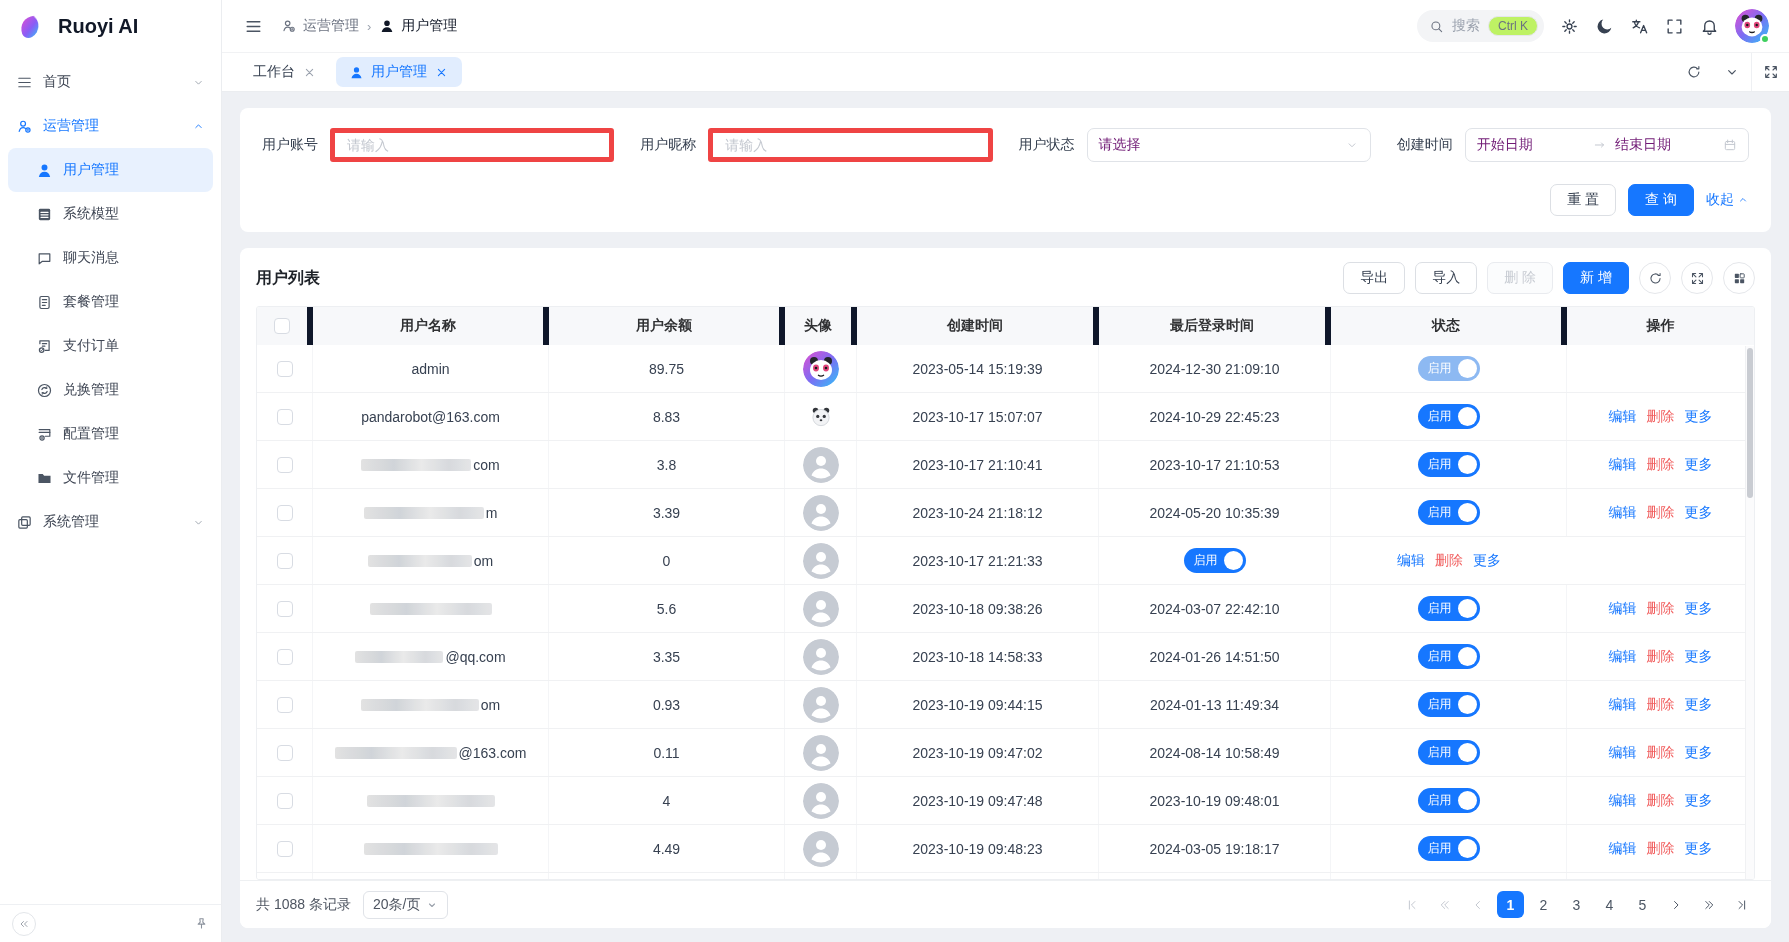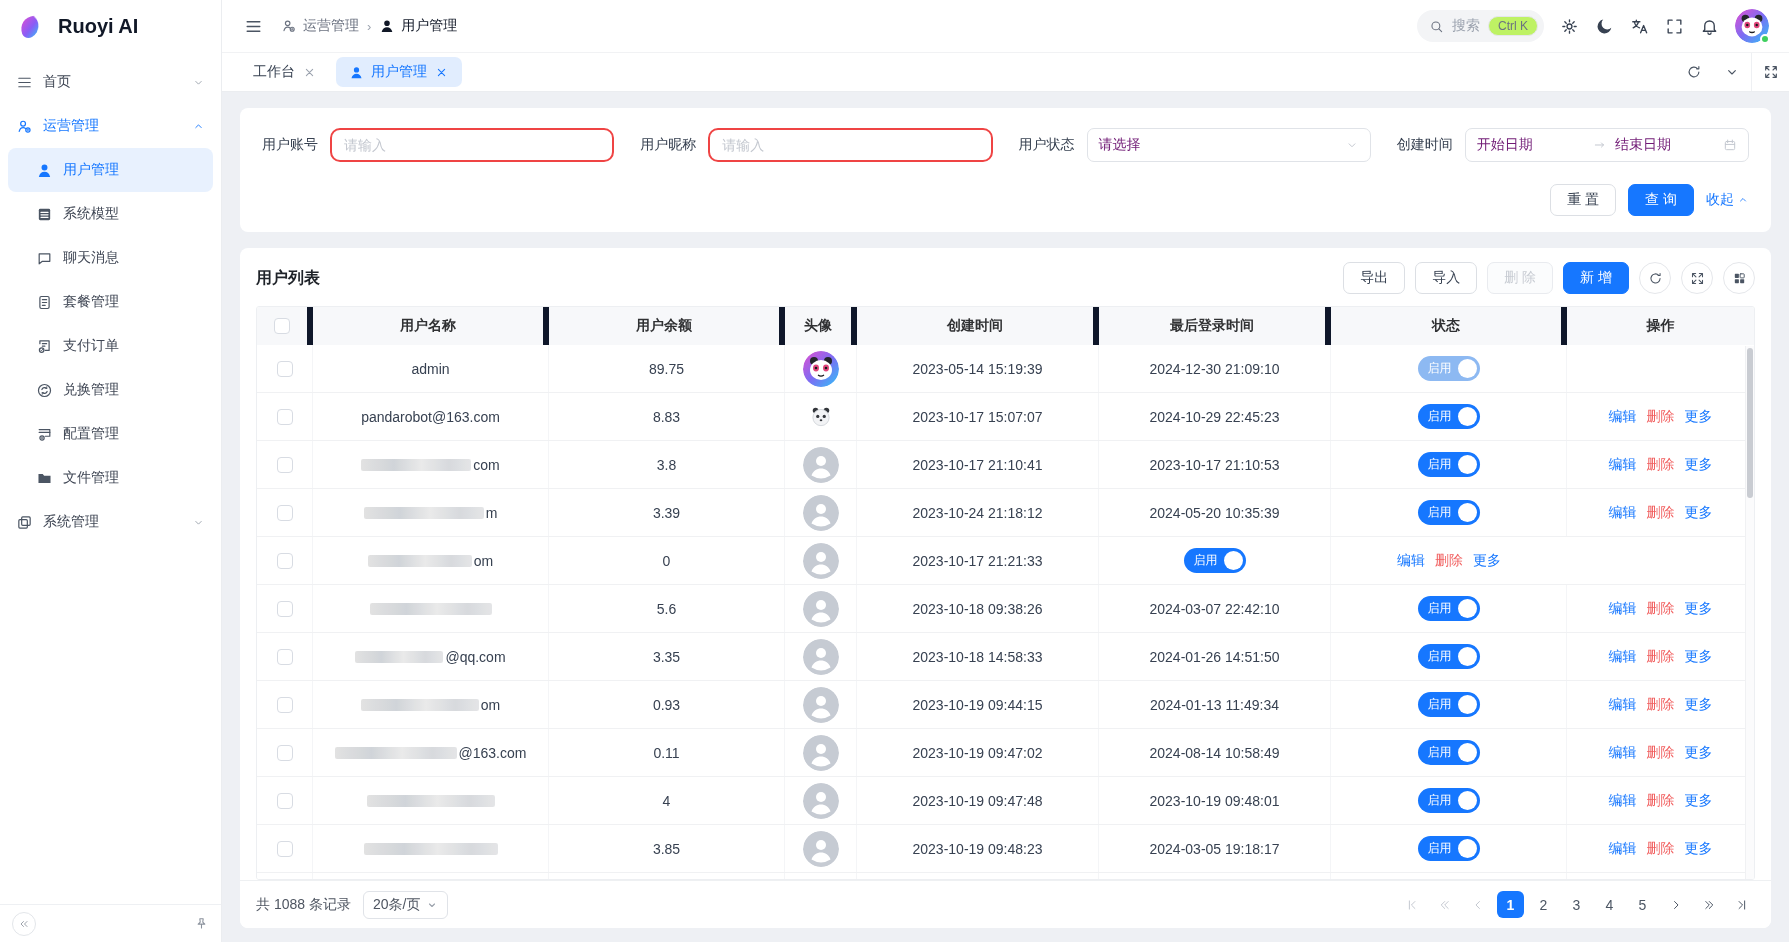--- a/index.html
+++ b/index.html
@@ -55,21 +55,21 @@
   .tab-right{margin-left:auto;display:flex;align-items:center;height:100%}
   .tab-tool{width:38px;height:100%;display:flex;align-items:center;justify-content:center;font-size:16px;color:#4b5563;cursor:pointer}
   .tab-tool.brd{border-left:1px solid #eef0f3}
   
   .content{flex:1;padding:16px 18px 14px;display:flex;flex-direction:column;min-height:0}
   .card{background:#fff;border-radius:8px}
   .filter-card{padding:20px 22px 16px;margin-bottom:16px}
   .f-row{display:flex;gap:26px}
   .f-item{flex:1;display:flex;align-items:center;gap:12px;min-width:0}
   .f-item .flab{white-space:nowrap;color:#374151}
-  .inp{flex:1;height:34px;border:2px solid #ef4444;border-radius:10px;padding:0 12px;font-size:14px;color:#3b82f6;outline:none;min-width:0;background:#fff;font-family:inherit}
+  .inp{flex:1;height:34px;border:5px solid #ef4444;border-radius:3px;padding:0 12px;font-size:14px;color:#3b82f6;outline:none;min-width:0;background:#fff;font-family:inherit}
   .inp::placeholder{color:#c3c7cf}
   .sel,.dr{flex:1;height:34px;border:1px solid #e0e3e8;border-radius:7px;display:flex;align-items:center;padding:0 11px;color:#701a75;cursor:pointer;min-width:0}
   .sel .ph{flex:1}
   .sel .icn,.dr .icn{font-size:14px;color:#c3c7cf}
   .dr .ph{flex:1}
   .dr .arr{margin:0 8px;font-size:14px}
   .f-btns{display:flex;justify-content:flex-end;align-items:center;gap:12px;margin-top:22px}
   .btn{height:32px;padding:0 16px;border:1px solid #dcdfe4;border-radius:7px;background:#fff;color:#374151;font-size:14px;cursor:pointer;display:inline-flex;align-items:center;gap:6px;font-family:inherit;white-space:nowrap}
   .btn.primary{background:#1677ff;border-color:#1677ff;color:#fff}
   .btn.disabled{color:#c8ccd3;border-color:#e9ebef;background:#fbfcfd;cursor:not-allowed}
@@ -848,21 +848,21 @@
        </div>
                 </div>
      </div>
               <div class="trow">
        <div class="cell">
                   <span class="cb"></span>
                 </div>
        <div class="cell">
                   <span class="mask" style="width:134px"></span>
                 </div>
-       <div class="cell">3.85</div>
+       <div class="cell">4.49</div>
        <div class="cell">
                   <span class="avatar">
                     <svg viewBox="0 0 36 36">
                       <circle cx="18" cy="18" r="18" fill="#c6cbd3"></circle>
                       <circle cx="18" cy="14" r="5" fill="#fff"></circle>
                       <path d="M8.5 28.5c1.5-4.8 5.3-7 9.5-7s8 2.2 9.5 7a18 18 0 0 1-19 0z" fill="#fff"></path>
                     </svg>
                   </span>
                 </div>
        <div class="cell">2023-10-19 09:48:23</div>

